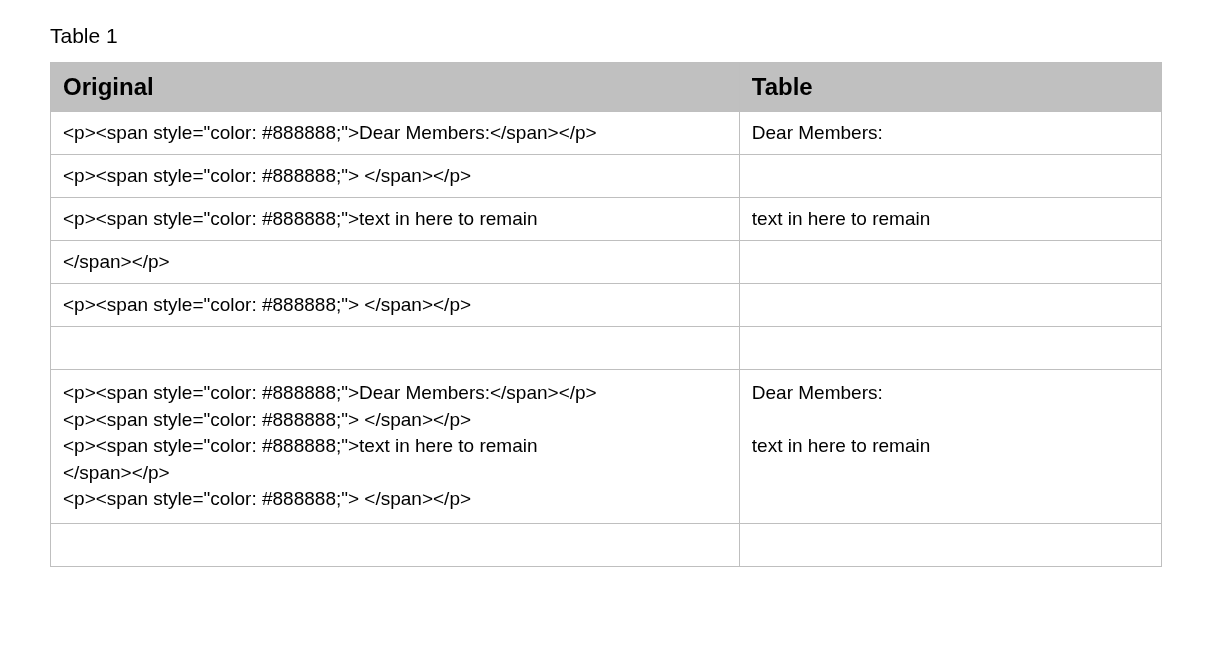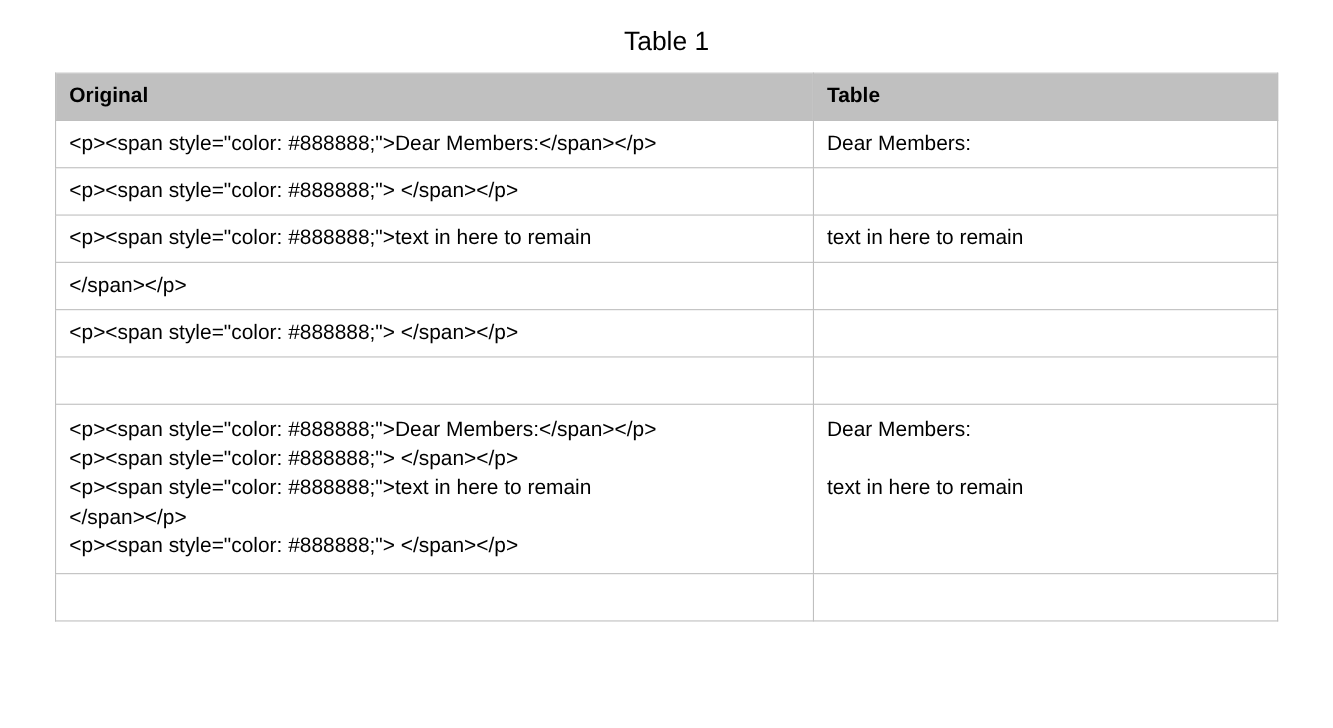--- a/index.html
+++ b/index.html
@@ -7,42 +7,42 @@
     }
     body {
       margin: 0;
       padding: 24px 50px;
       font-family: -apple-system, BlinkMacSystemFont, "Helvetica Neue", Arial, sans-serif;
       background: #ffffff;
       color: #000000;
       font-size: 19px;
     }
     .table-title {
-      text-align: center;
-      font-size: 24px;
+      text-align: left;
+      font-size: 21px;
       font-weight: 400;
       margin-bottom: 14px;
       margin-top: 0;
     }
     table {
       width: 100%;
       border-collapse: collapse;
       table-layout: fixed;
     }
     th, td {
       border: 1px solid #bfbfbf;
       padding: 10px 12px;
       text-align: left;
       vertical-align: top;
       word-wrap: break-word;
     }
     th {
       background-color: #c0c0c0;
       font-weight: 700;
-      font-size: 19px;
+      font-size: 24px;
     }
     td {
       font-size: 19px;
       font-weight: 400;
     }
     td.original {
       width: 62%;
     }
     td.result {
       width: 38%;

